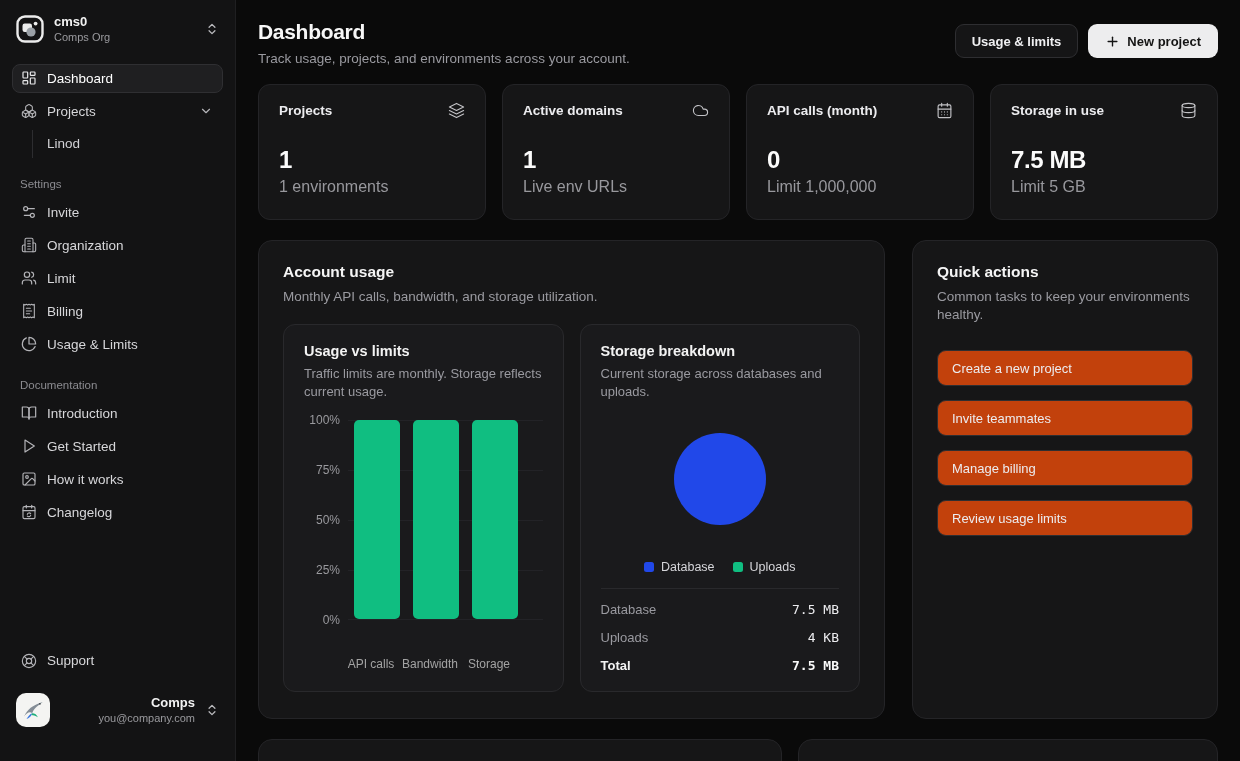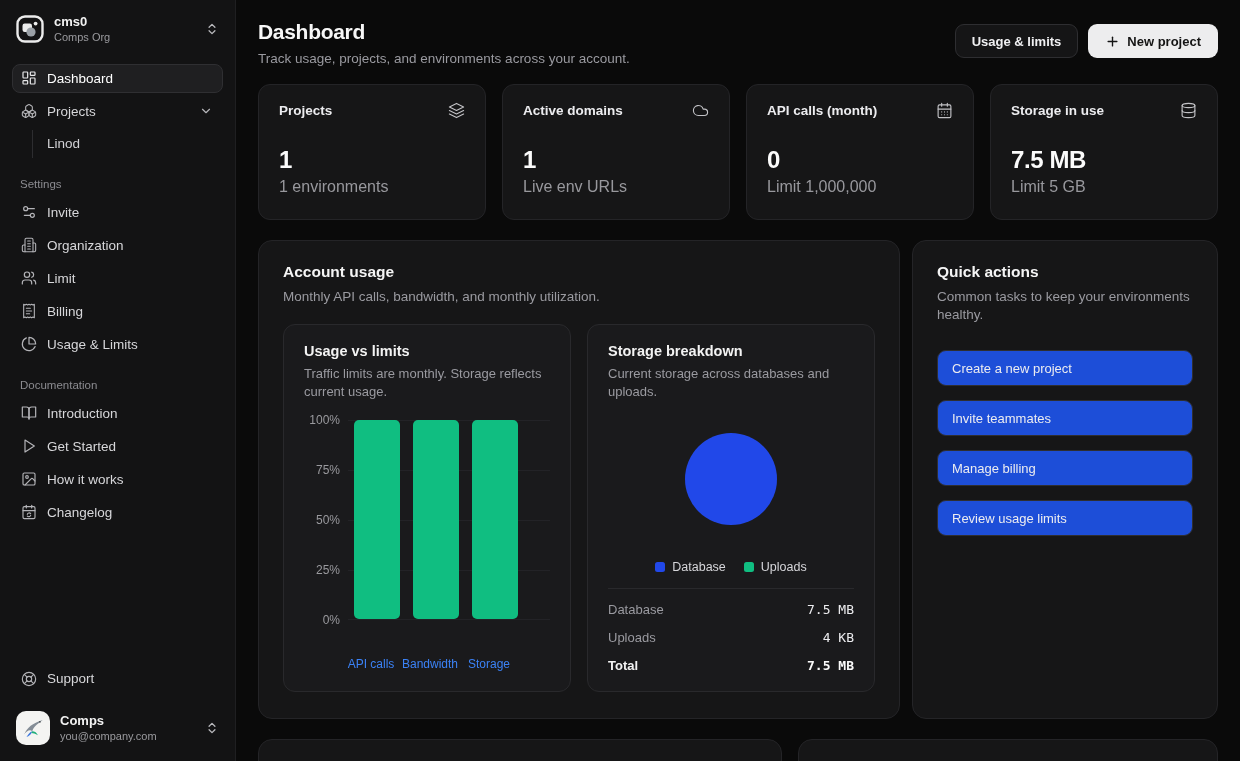--- a/index.html
+++ b/index.html
@@ -2,40 +2,40 @@
 <html><head>
 <meta charset="utf-8">
 <style>
   * { margin:0; padding:0; box-sizing:border-box; }
   html,body { width:1240px; height:761px; overflow:hidden; background:#0a0a0a;
     font-family:"Liberation Sans", sans-serif; color:#ececec; }
   .app { display:flex; width:1240px; height:761px; }
 
   
   .sidebar { width:236px; min-width:236px; height:761px; background:#131314;
-    border-right:1px solid #1f1f21; display:flex; flex-direction:column; padding:10px 12px 10px; }
+    border-right:1px solid #1f1f21; display:flex; flex-direction:column; padding:10px 12px 28px; }
   .org-switcher { display:flex; align-items:center; gap:10px; padding:4px 4px; border-radius:8px; cursor:pointer; }
   .org-logo { width:28px; height:28px; flex:0 0 28px; }
   .org-text { flex:1; line-height:1.2; }
   .org-name { font-size:13px; font-weight:700; color:#f2f2f2; }
   .org-sub { font-size:11px; color:#9a9a9e; margin-top:1px; }
   .chev-updown { color:#b9b9bd; }
 
   nav { margin-top:16px; }
   .nav-item { display:flex; align-items:center; gap:10px; height:29px; padding:0 8px;
     border-radius:8px; font-size:13.5px; color:#d7d7da; cursor:pointer; margin-bottom:4px;
     border:1px solid transparent; }
   .nav-item svg { color:#b4b4b8; flex:0 0 16px; }
   .nav-item.active { background:#1f1f21; border-color:#2f2f32; color:#ffffff; }
   .nav-item.active svg { color:#e8e8ea; }
   .nav-item .spacer { flex:1; }
   .sub-item { display:flex; align-items:center; height:28px; margin:0 0 4px 20px;
     border-left:1px solid #2d2d30; padding-left:14px; font-size:13.5px; color:#d2d2d6; cursor:pointer; }
   .section-label { font-size:11.5px; color:#8b8b90; padding:0 8px; margin:20px 0 8px; }
-  .sidebar-bottom { margin-top:auto; }
+  .sidebar-bottom { margin-top:auto;text-align:right; }
   .user-row { display:flex; align-items:center; gap:10px; padding:6px 4px; margin-top:12px;
     border-radius:10px; cursor:pointer; }
   .avatar { width:34px; height:34px; border-radius:10px; background:#f4f4f2; overflow:hidden;
     display:flex; align-items:center; justify-content:center; }
   .user-text { flex:1; line-height:1.2; }
   .user-name { font-size:13px; font-weight:700; color:#f2f2f2; }
   .user-email { font-size:11px; color:#9a9a9e; margin-top:1px; }
 
   
   .main { flex:1; height:761px; overflow:hidden; padding:20px 22px 0; }
@@ -50,21 +50,21 @@
   .btn-primary { background:#ededee; color:#141414; }
 
   .stats-grid { display:grid; grid-template-columns:repeat(4,1fr); gap:16px; margin-top:18px; }
   .stat-card { background:#161617; border:1px solid #242427; border-radius:12px; padding:17px 20px; height:136px; }
   .stat-head { display:flex; justify-content:space-between; align-items:center; }
   .stat-label { font-size:13.5px; font-weight:600; color:#ececef; }
   .stat-head svg { color:#c2c2c6; }
   .stat-value { font-size:24px; font-weight:700; letter-spacing:-0.4px; color:#fbfbfb; margin-top:27px; }
   .stat-sub { font-size:16px; color:#98989d; margin-top:4px; }
 
-  .mid-grid { display:grid; grid-template-columns:1fr 306px; gap:12px; margin-top:20px; }
+  .mid-grid { display:grid; grid-template-columns:1fr 306px; gap:27px; margin-top:20px; }
   .card { background:#161617; border:1px solid #242427; border-radius:14px; padding:22px 24px; height:479px; }
   .card-title { font-size:15.5px; font-weight:700; color:#f5f5f5; }
   .card-desc { font-size:13.5px; color:#9a9aa0; margin-top:7px; line-height:1.35; }
 
   .inner-grid { display:grid; grid-template-columns:1fr 1fr; gap:16px; margin-top:18px; }
   .inner-card { background:#1a1a1c; border:1px solid #29292c; border-radius:12px; padding:18px 20px; height:368px;
     display:flex; flex-direction:column; }
   .inner-title { font-size:14.5px; font-weight:700; color:#f3f3f3; }
   .inner-desc { font-size:13px; color:#9a9aa0; margin-top:6px; line-height:1.4; }
 
@@ -73,39 +73,39 @@
   .y-axis { position:relative; width:36px; height:200px; }
   .y-axis span { position:absolute; right:0; transform:translateY(-50%); font-size:12px; color:#9a9a9e; }
   .plot { position:relative; flex:1; height:200px;
     background:linear-gradient(to bottom, #232327 1px, transparent 1px);
     background-size:100% 50px; border-bottom:1px solid #232327;
     display:flex; align-items:flex-end; gap:13px; padding-left:6px; }
   .bar { width:46px; border-radius:5px; }
   .x-labels { display:flex; gap:13px; padding-left:44px; margin-top:9px; }
   .x-cell { position:relative; width:46px; height:16px; }
   .x-cell span { position:absolute; left:50%; transform:translateX(-50%); white-space:nowrap;
-    font-size:12px; color:#3b82f6; }
+    font-size:12px; color:#a3a3a3; }
 
   
   .pie-area { flex:1; display:flex; align-items:center; justify-content:center; }
   .pie { width:92px; height:92px; border-radius:50%; }
   .legend { display:flex; justify-content:center; gap:18px; margin-top:4px; }
   .legend-item { display:flex; align-items:center; gap:7px; font-size:12.5px; color:#d6d6da; }
   .swatch { width:10px; height:10px; border-radius:2.5px; }
   .divider { border-top:1px solid #29292c; margin-top:14px; }
   .s-row { display:flex; justify-content:space-between; align-items:center; margin-top:13px; }
   .s-label { font-size:13px; color:#9a9aa0; }
   .s-value { font-size:13px; color:#ececef; font-family:"DejaVu Sans Mono", monospace; }
   .s-row.total .s-label { color:#f3f3f3; font-weight:700; }
   .s-row.total .s-value { font-weight:700; color:#fafafa; }
 
   
   .qa-list { display:flex; flex-direction:column; gap:14px; margin-top:26px; }
   .qa-btn { height:36px; display:flex; align-items:center; padding:0 14px; border-radius:9px;
-    background:#1d4ed8; border:1px solid #2e2e31; color:#ececf0; font-size:13px; font-weight:500;
+    background:#c2410c; border:1px solid #2e2e31; color:#ececf0; font-size:13px; font-weight:500;
     cursor:pointer; font-family:"Liberation Sans", sans-serif; }
 
   .bottom-grid { display:grid; grid-template-columns:524px 1fr; gap:16px; margin-top:20px; }
   .stub-card { background:#161617; border:1px solid #242427; border-radius:14px; height:90px; }
 
   svg { display:block; }
 </style>
 </head>
 <body>
 
@@ -357,21 +357,21 @@
         </div>
         <div class="stat-value">7.5 MB</div>
         <div class="stat-sub">Limit 5 GB</div>
       </div>
     </div>
 
     <div class="mid-grid">
 
       <section class="card">
         <div class="card-title">Account usage</div>
-        <div class="card-desc">Monthly API calls, bandwidth, and monthly utilization.</div>
+        <div class="card-desc">Monthly API calls, bandwidth, and storage utilization.</div>
 
         <div class="inner-grid">
 
           <div class="inner-card">
             <div class="inner-title">Usage vs limits</div>
             <div class="inner-desc">Traffic limits are monthly. Storage reflects current usage.</div>
             <div class="chart-wrap">
               <div class="y-axis">
                 <span style="top:0%">100%</span>
                 <span style="top:25%">75%</span>

